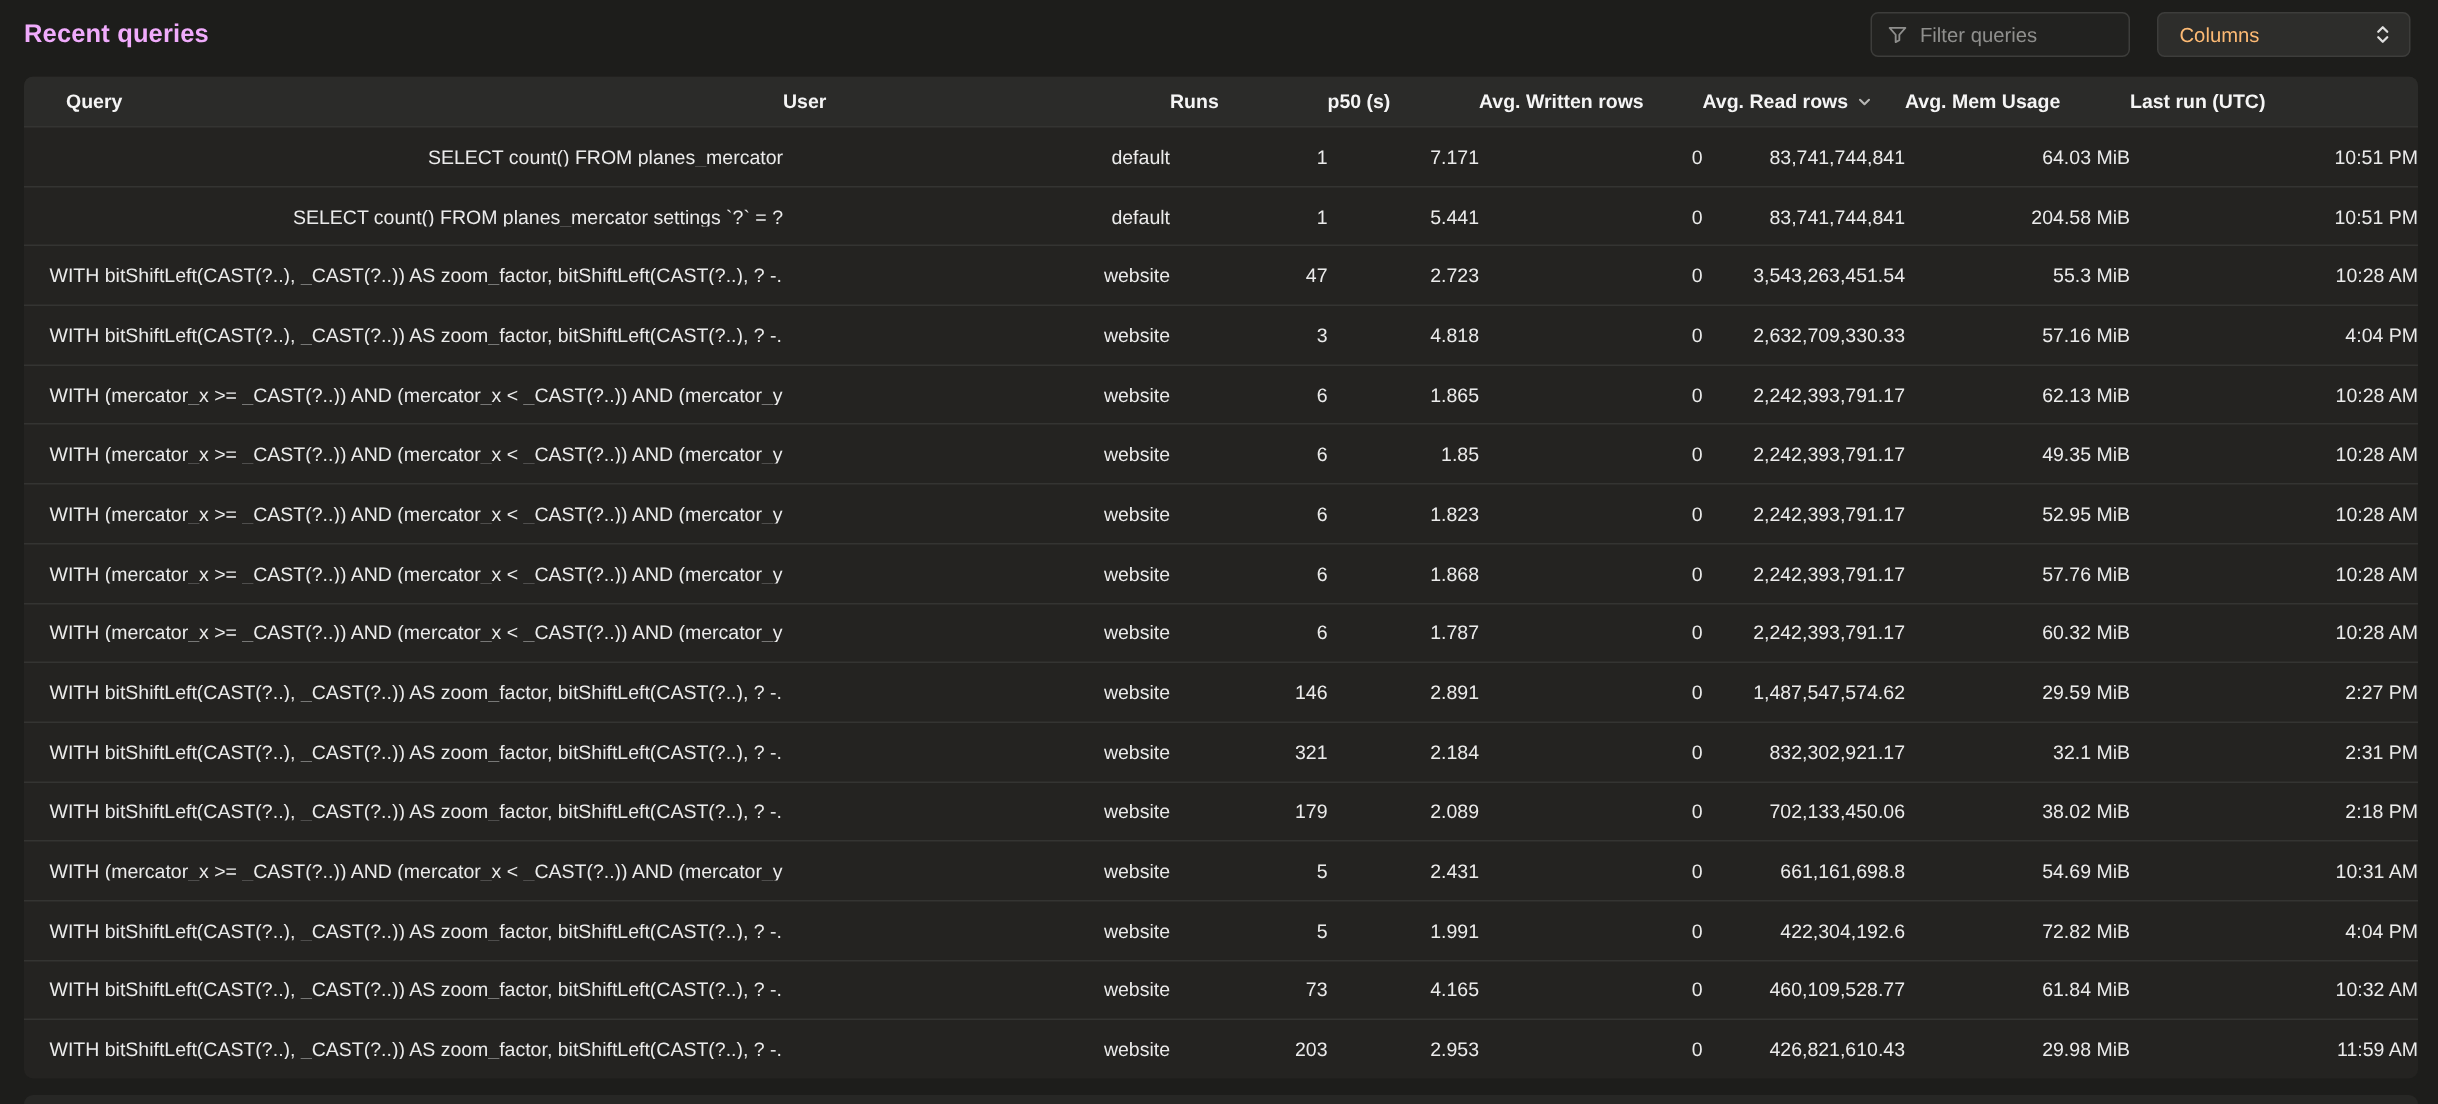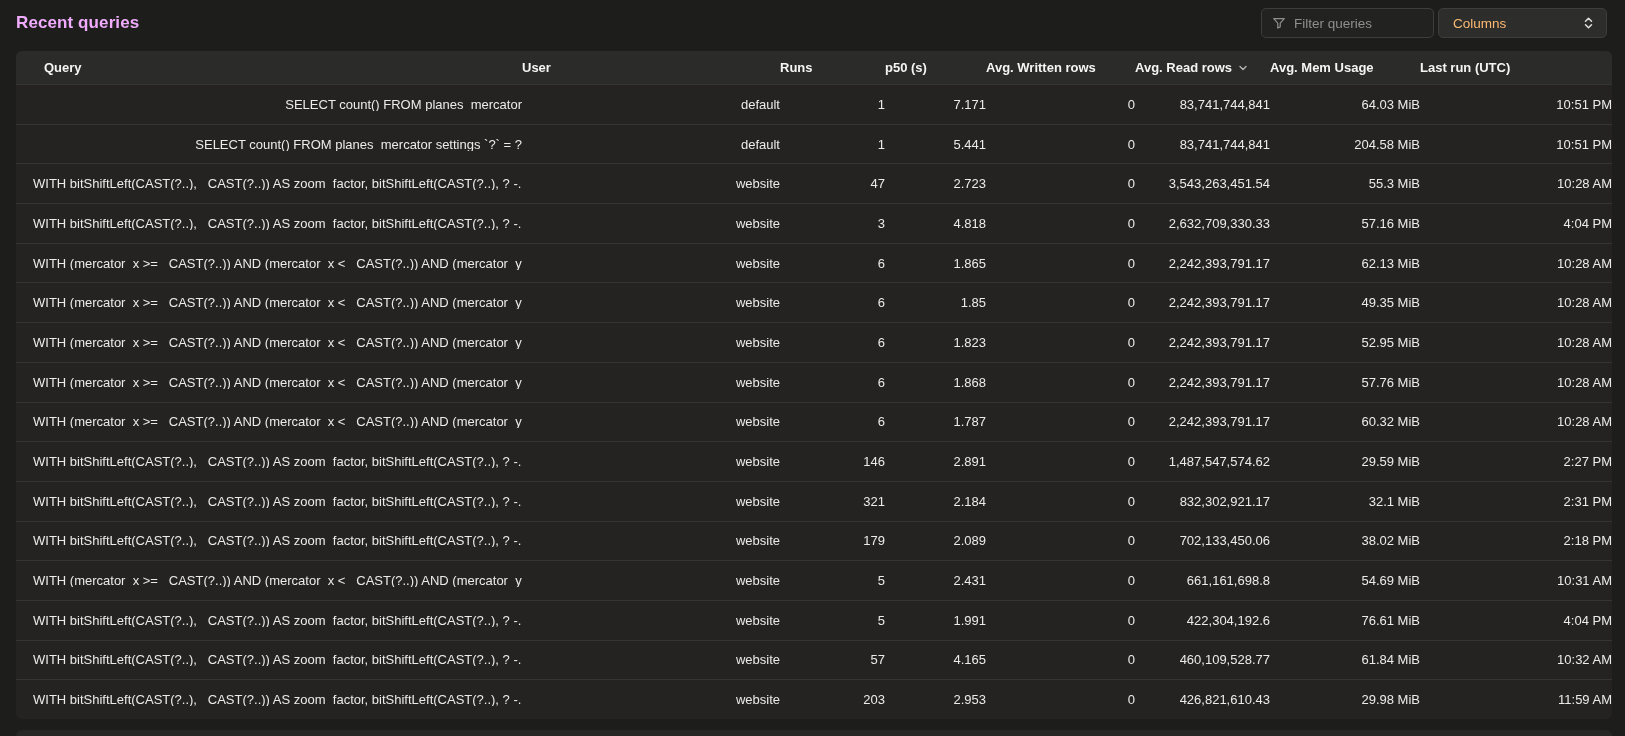--- a/index.html
+++ b/index.html
@@ -8,21 +8,21 @@
     overflow: hidden;
     background: #1d1d1b;
     font-family: "Liberation Sans", sans-serif;
     position: relative;
   }
   .page-title {
     position: absolute; top: 13px; left: 16px;
     font-size: 17px; font-weight: 700; color: #f0abfc;
     letter-spacing: 0.1px;
   }
-  .toolbar { position: absolute; top: 8px; right: 18px; display: flex; gap: 4px; }
+  .toolbar { position: absolute; top: 8px; right: 18px; display: flex; gap: 18px; }
   .filter-box {
     width: 173px; height: 30px;
     background: #222220;
     border: 1px solid #3d3d3b;
     border-radius: 5px;
     display: flex; align-items: center;
     padding: 0 10px; gap: 8px;
     cursor: text;
   }
   .filter-box svg { flex: 0 0 auto; }
@@ -297,28 +297,28 @@
     <div class="td">10:31 AM</div>
   </div>
 
   <div class="grid-row tr">
     <div class="td">WITH bitShiftLeft(CAST(?..), _CAST(?..)) AS zoom_factor, bitShiftLeft(CAST(?..), ? -...</div>
     <div class="td">website</div>
     <div class="td">5</div>
     <div class="td">1.991</div>
     <div class="td">0</div>
     <div class="td">422,304,192.6</div>
-    <div class="td">76.61 MiB</div>
+    <div class="td">72.82 MiB</div>
     <div class="td">4:04 PM</div>
   </div>
 
   <div class="grid-row tr">
     <div class="td">WITH bitShiftLeft(CAST(?..), _CAST(?..)) AS zoom_factor, bitShiftLeft(CAST(?..), ? -...</div>
     <div class="td">website</div>
-    <div class="td">57</div>
+    <div class="td">73</div>
     <div class="td">4.165</div>
     <div class="td">0</div>
     <div class="td">460,109,528.77</div>
     <div class="td">61.84 MiB</div>
     <div class="td">10:32 AM</div>
   </div>
 
   <div class="grid-row tr">
     <div class="td">WITH bitShiftLeft(CAST(?..), _CAST(?..)) AS zoom_factor, bitShiftLeft(CAST(?..), ? -...</div>
     <div class="td">website</div>

